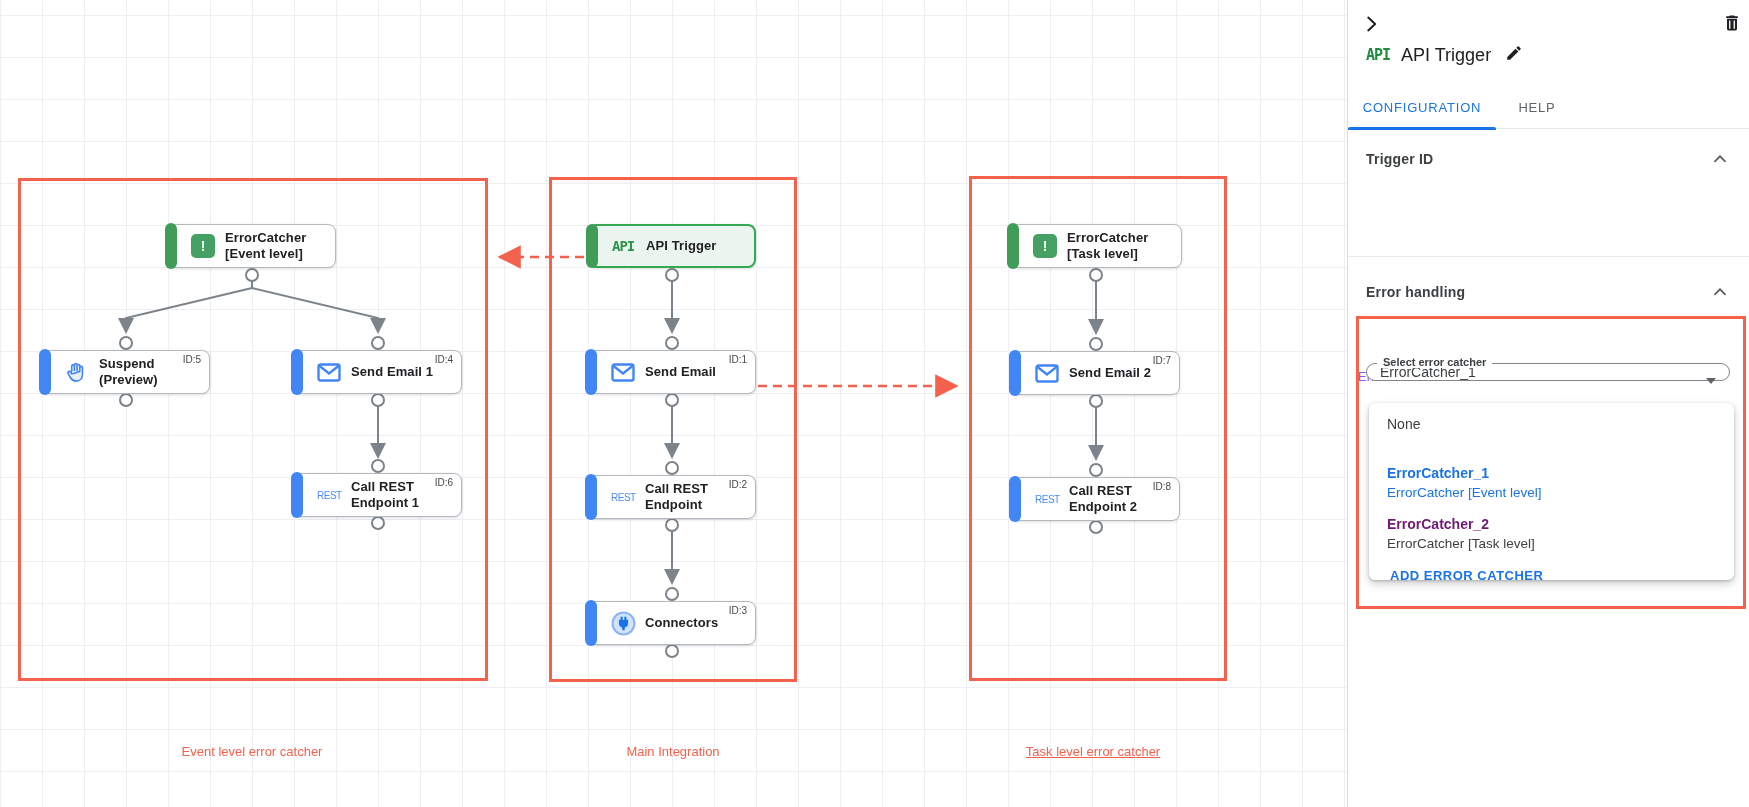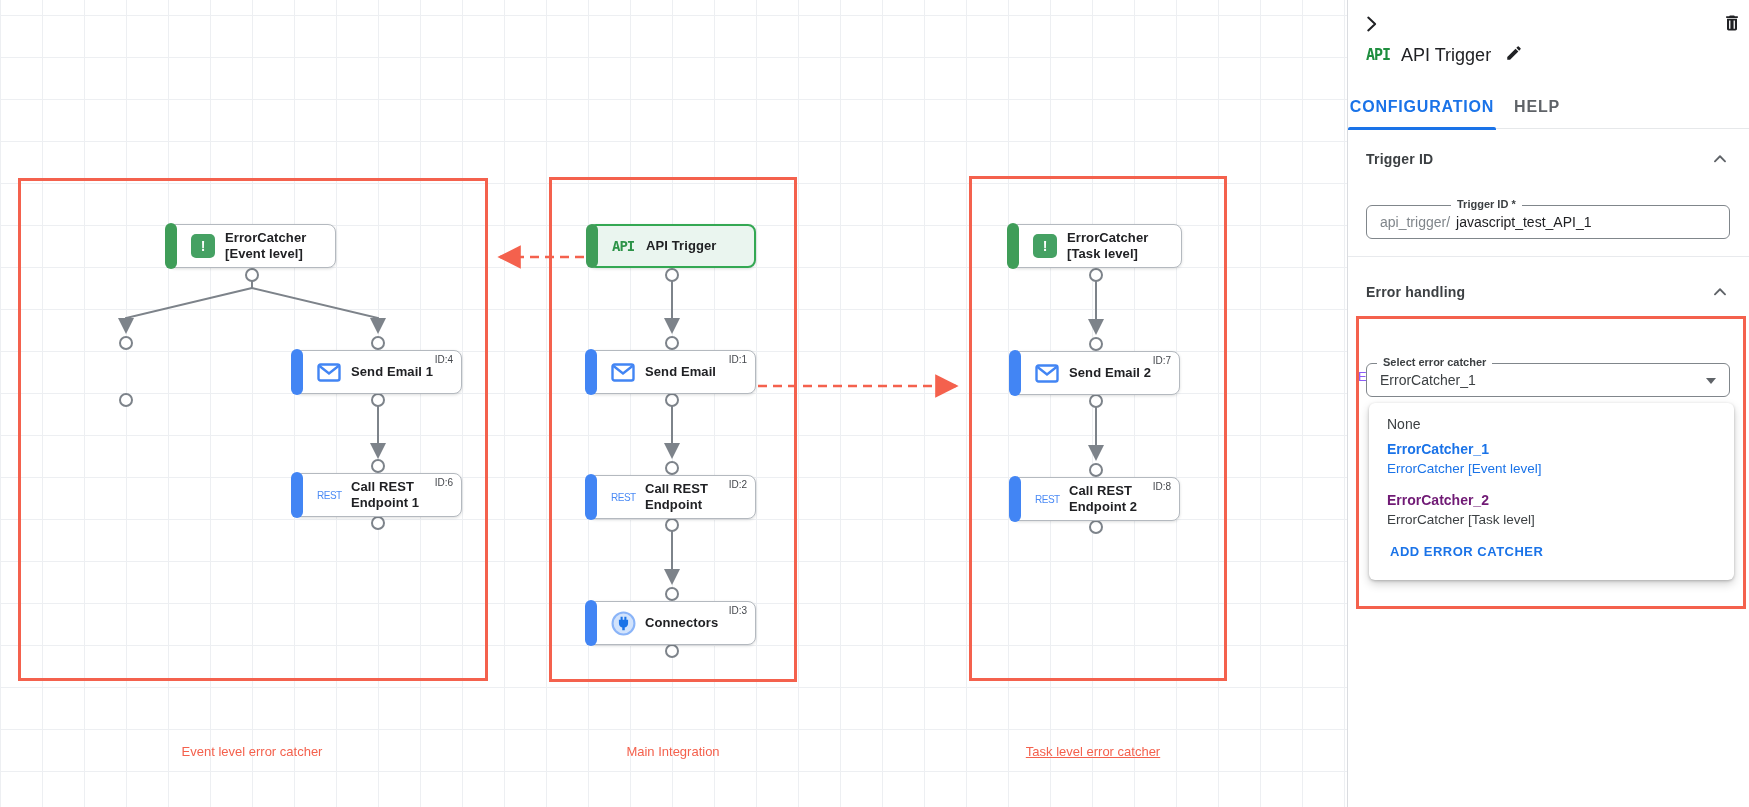--- a/index.html
+++ b/index.html
@@ -40,21 +40,21 @@
   .panel { position:absolute; left:1347px; top:0; width:402px; height:807px; background:#fff;
     border-left:1px solid #dadce0; }
   .icon-btn { position:absolute; cursor:pointer; }
   .title-row { position:absolute; left:18px; top:44px; display:flex; align-items:center; }
   .api-logo-panel { font-family:"DejaVu Sans Mono", monospace; font-weight:700; font-size:15px;
     color:#1e8e3e; letter-spacing:-1px; }
   .panel-title { font-size:18px; color:#202124; margin-left:11px; }
   .tabs { position:absolute; left:0; top:85px; width:402px; height:44px; display:flex;
     border-bottom:1px solid #e6e8ea; }
   .tab { height:44px; display:flex; align-items:center; justify-content:center;
-    font-size:16px; font-weight:700; letter-spacing:.8px; cursor:pointer; }
+    font-size:13px; font-weight:400; letter-spacing:.8px; cursor:pointer; }
   .tab.active { color:#1a73e8; position:relative; }
   .tab.active::after { content:""; position:absolute; left:0; right:0; bottom:-1px; height:3px;
     background:#1a73e8; border-radius:2px 2px 0 0; }
   .tab.idle { color:#5f6368; }
   .section-head { position:absolute; left:18px; font-size:14px; font-weight:700; color:#3c4043;
     letter-spacing:.2px; }
   .chev-up { position:absolute; right:16px; width:24px; height:24px; }
   .divider { position:absolute; left:0; width:402px; height:1px; background:#e8eaed; }
 
   .outlined-field { position:absolute; border:1px solid #80868b; border-radius:6px; background:#fff; }
@@ -147,20 +147,30 @@
 
     <div class="node green" style="left:168px; top:224px;">
       <span class="accent"></span>
       <span class="icon-cell">
         <span class="err-ic">!</span>
         </span>
       <span class="label">ErrorCatcher [Event level]</span>
       <span class="badge"></span>
     </div>
 
+    <div class="node" style="left:42px; top:350px;">
+      <span class="accent"></span>
+      <span class="icon-cell">
+        <svg width="23" height="23" viewBox="0 0 24 24">
+            <path fill="#e8f0fe" stroke="#4285f4" stroke-width="1.7" stroke-linejoin="round" stroke-linecap="round" d="M7 11 V5.5 a1.4 1.4 0 0 1 2.8 0 V10 M9.8 10 V4 a1.4 1.4 0 0 1 2.8 0 V10 M12.6 10 V5 a1.4 1.4 0 0 1 2.8 0 V11 M15.4 11 V7 a1.4 1.4 0 0 1 2.8 0 V14 c0 4.2-2.6 7-6.6 7 c-2.9 0-4.4-1.2-5.9-3.5 L3.2 13 a1.5 1.5 0 0 1 2.6-1.5 L7 13.5 Z"></path>
+          </svg>
+        </span>
+      <span class="label">Suspend (Preview)</span>
+      <span class="badge">ID:5</span>
+    </div>
 
     <div class="node" style="left:294px; top:350px;">
       <span class="accent"></span>
       <span class="icon-cell">
         <svg width="24" height="19" viewBox="0 0 24 19">
             <rect x="1.5" y="1.5" width="21" height="16" rx="2" fill="#fff" stroke="#4285f4" stroke-width="2.4"></rect>
             <path d="M2.5,3 L12,10.5 L21.5,3" fill="none" stroke="#4285f4" stroke-width="2.4"></path>
           </svg>
         </span>
       <span class="label">Send Email 1</span>
@@ -278,51 +288,44 @@
       <div class="tab idle" style="width:82px;">HELP</div>
     </div>
 
     <div class="section-head" style="top:151px;">Trigger ID</div>
     <span class="chev-up" style="top:148px;">
       <svg width="22" height="22" viewBox="0 0 24 24">
           <path d="M6.5 14.5 L12 9 L17.5 14.5" fill="none" stroke="#5f6368" stroke-width="2" stroke-linecap="round" stroke-linejoin="round"></path>
         </svg>
     </span>
 
-    <div class="outlined-field" style="left:18px; top:205px; width:364px; height:34px;">
-      <span class="float-label" style="left:84px;">Trigger ID *</span>
-      <span class="field-text">
-        <span class="prefix">api_trigger/</span>
-        <span class="value">javascript_test_API_1</span>
-      </span>
-    </div>
 
     <div class="divider" style="top:256px;"></div>
 
     <div class="section-head" style="top:284px;">Error handling</div>
     <span class="chev-up" style="top:281px;">
       <svg width="22" height="22" viewBox="0 0 24 24">
           <path d="M6.5 14.5 L12 9 L17.5 14.5" fill="none" stroke="#5f6368" stroke-width="2" stroke-linecap="round" stroke-linejoin="round"></path>
         </svg>
     </span>
 
     <div class="red-annot" style="left:8px; top:316px; width:390px; height:293px;"></div>
 
     <div class="ec-label">Error catcher</div>
 
-    <div class="outlined-field" style="left:18px; top:363px; width:364px; height:34px;">
+    <div class="outlined-field" style="left:18px; top:363px; width:364px; height:18px;border-radius:12px;">
       <span class="float-label" style="left:10px;">Select error catcher</span>
       <span class="field-text">
         <span style="color:#3c4043;">ErrorCatcher_1</span>
       </span>
       <span class="caret"></span>
     </div>
 
     <div class="dropdown">
-      <div class="opt-none" style="margin-bottom:8px;">None</div>
+      <div class="opt-none" style="margin-bottom:32px;">None</div>
       <div class="opt blue" style="margin-bottom:15px;">
         <div class="opt-name">ErrorCatcher_1</div>
         <div class="opt-desc">ErrorCatcher [Event level]</div>
       </div>
       <div class="opt">
         <div class="opt-name">ErrorCatcher_2</div>
         <div class="opt-desc">ErrorCatcher [Task level]</div>
       </div>
       <div class="add-btn">ADD ERROR CATCHER</div>
     </div>

